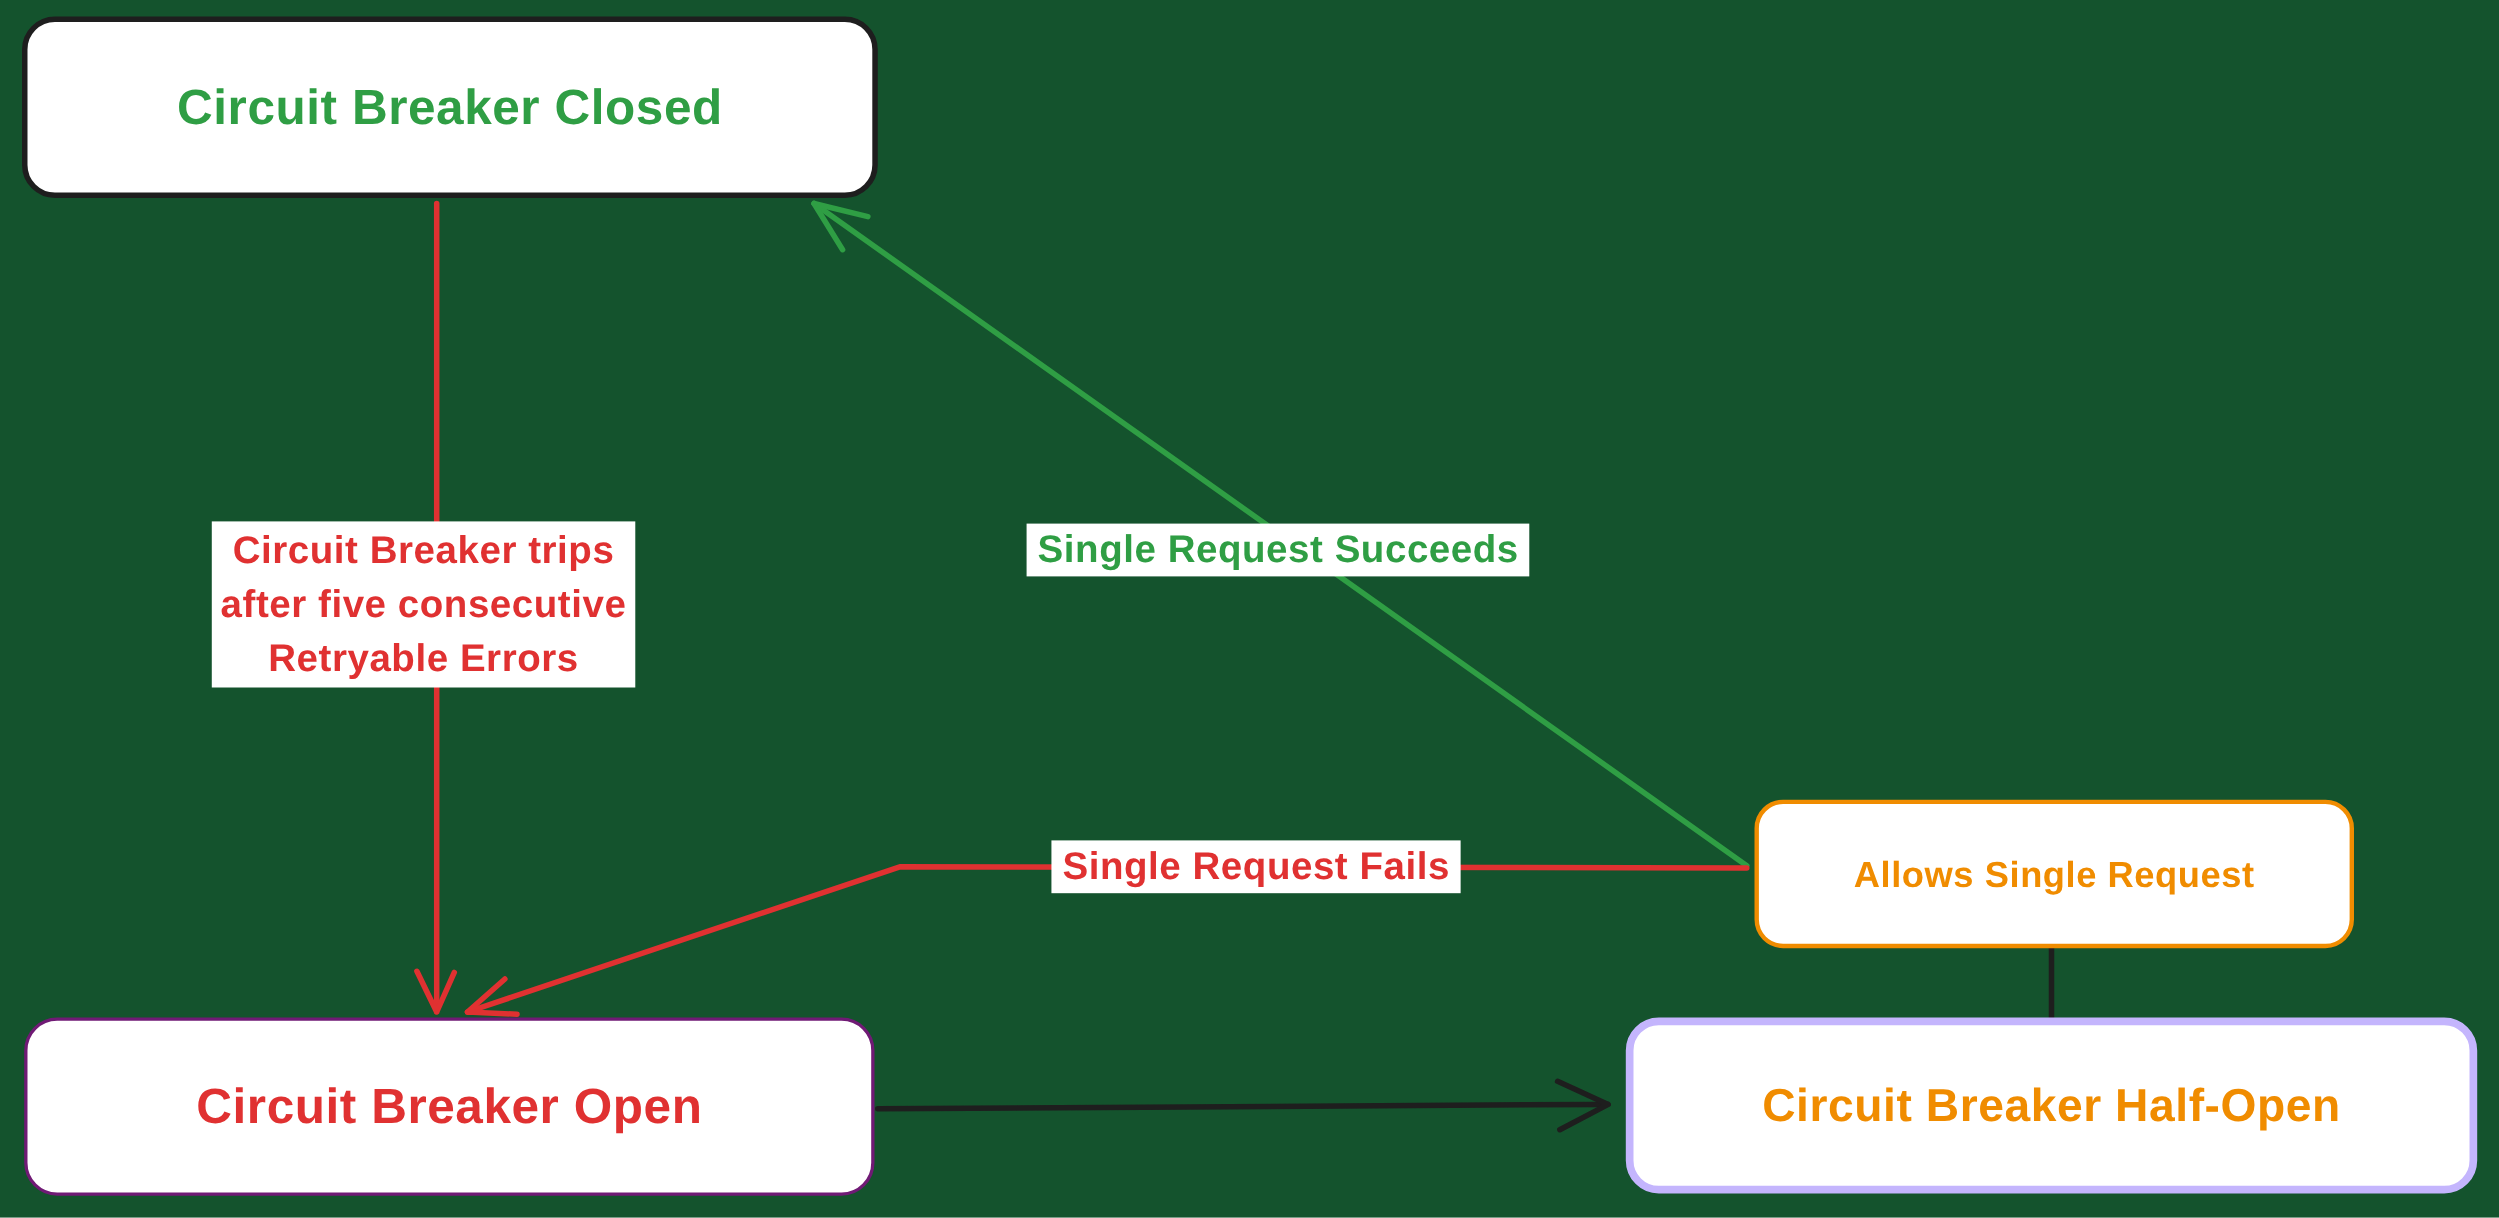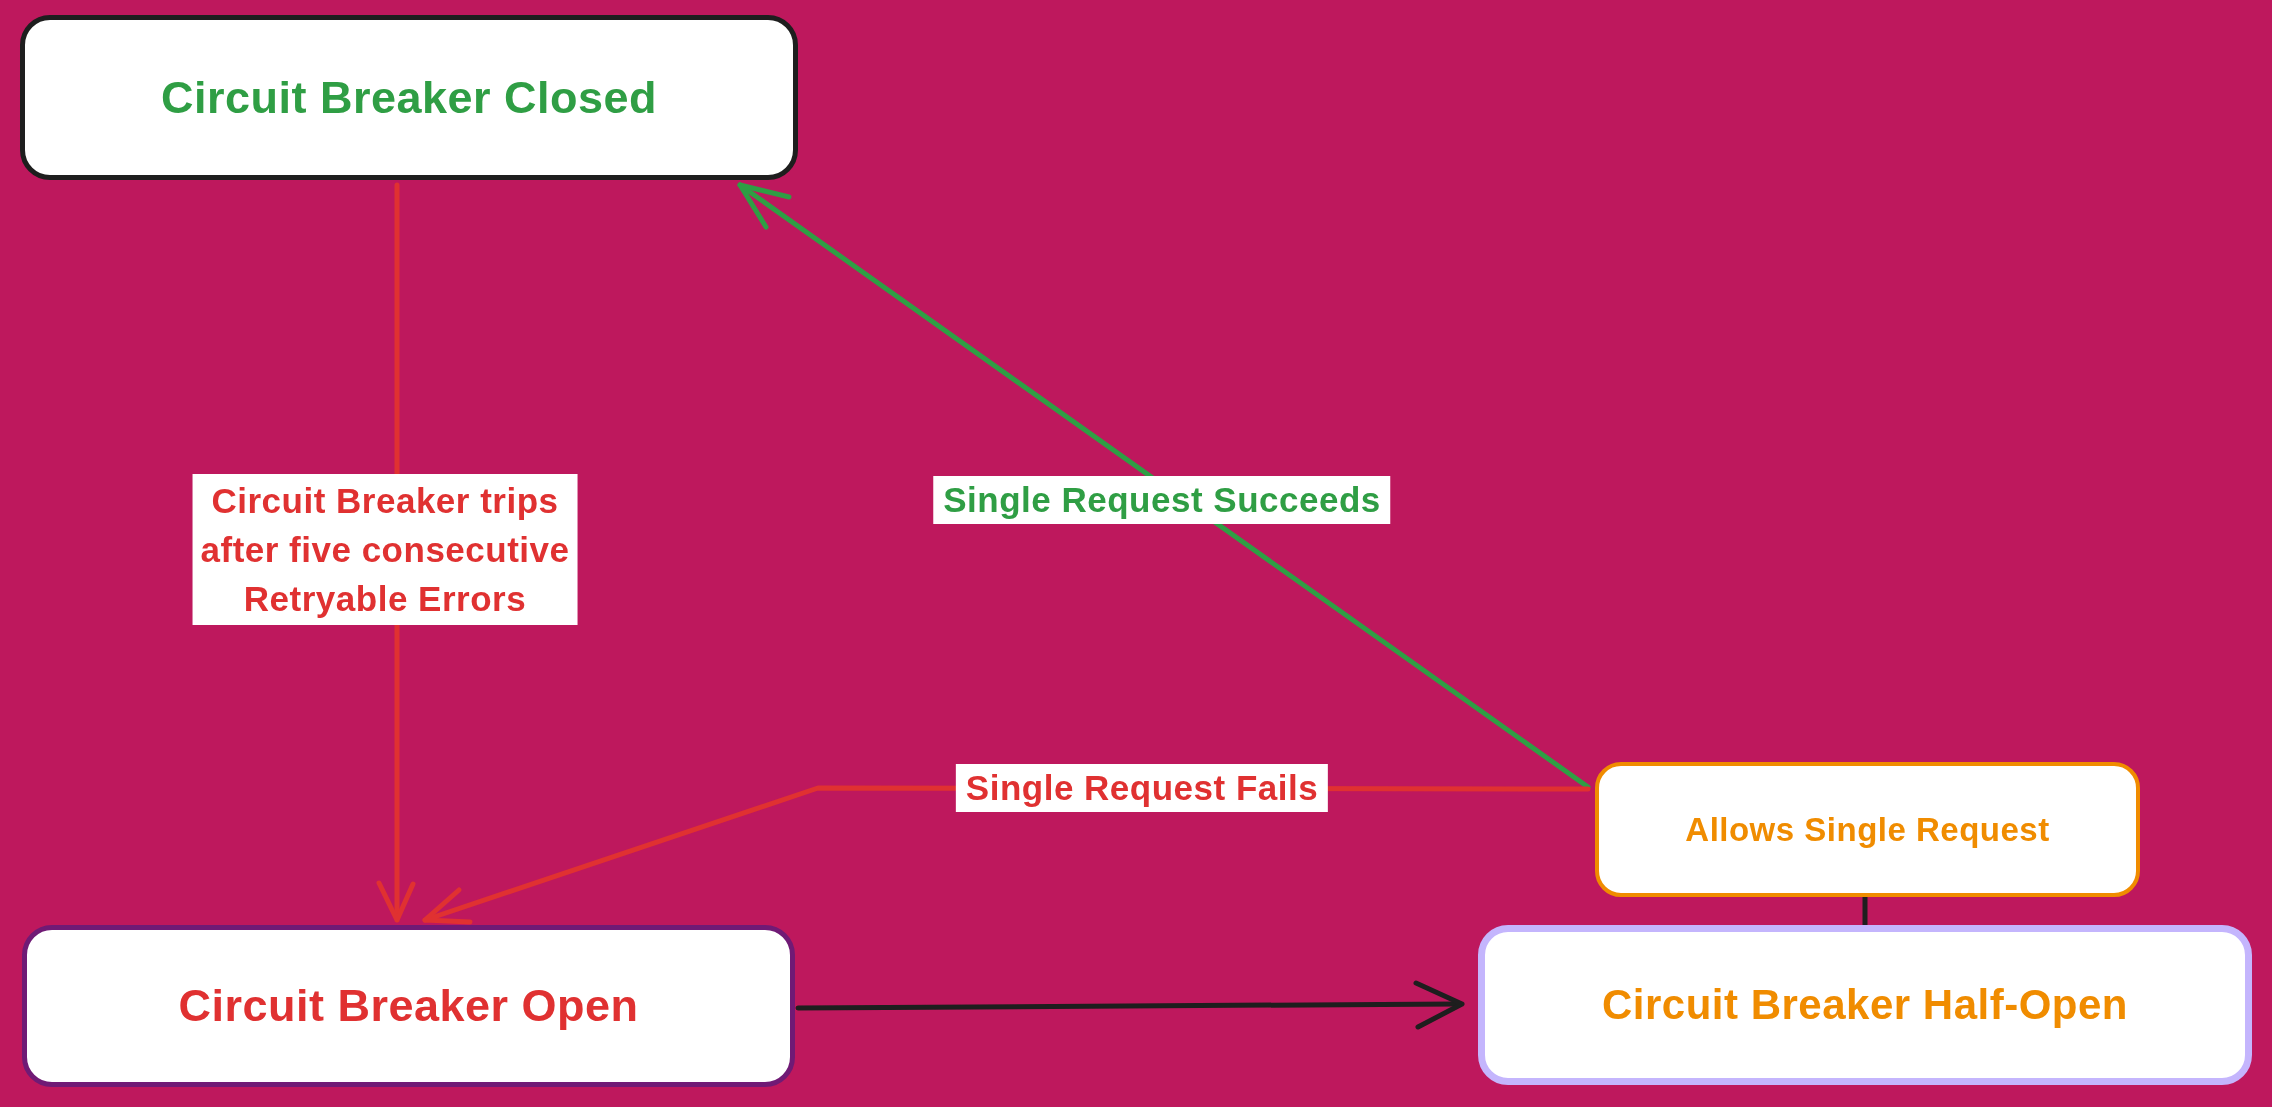--- a/index.html
+++ b/index.html
@@ -4,21 +4,21 @@
 <style>
   html, body {
     margin: 0;
     padding: 0;
     background: #ffffff;
   }
   #canvas {
     position: relative;
     width: 2272px;
     height: 1107px;
-    background: #be185d;
+    background: #14532d;
     overflow: hidden;
     font-family: "Liberation Sans", sans-serif;
   }
   #edges-svg {
     position: absolute;
     left: 0; top: 0;
     width: 2272px;
     height: 1107px;
     z-index: 1;
   }
@@ -34,32 +34,32 @@
     font-weight: 600;
     letter-spacing: 0.5px;
   }
   #node-closed {
     left: 20px; top: 15px; width: 778px; height: 165px;
     border: 5px solid #1e1e1e; border-radius: 30px;
     color: #2f9e44; font-size: 45px;
   }
   #node-open {
     left: 22px; top: 925px; width: 773px; height: 162px;
-    border: 5px solid #701a75; border-radius: 30px;
+    border: 3px solid #701a75; border-radius: 30px;
     color: #e03131; font-size: 45px;
   }
   #node-half-open {
     left: 1478px; top: 925px; width: 774px; height: 160px;
     border: 7px solid #c4b5fd; border-radius: 30px;
     color: #f08c00; font-size: 42px;
   }
   #node-allows {
     left: 1595px; top: 727px; width: 545px; height: 135px;
     border: 4px solid #f08c00; border-radius: 26px;
-    color: #f08c00; font-size: 33px; margin-top: 35px;
+    color: #f08c00; font-size: 33px;
   }
   .edge-label {
     position: absolute;
     transform: translateX(-50%);
     z-index: 2;
     background: #ffffff;
     text-align: center;
     white-space: nowrap;
     font-weight: 600;
     letter-spacing: 0.5px;

